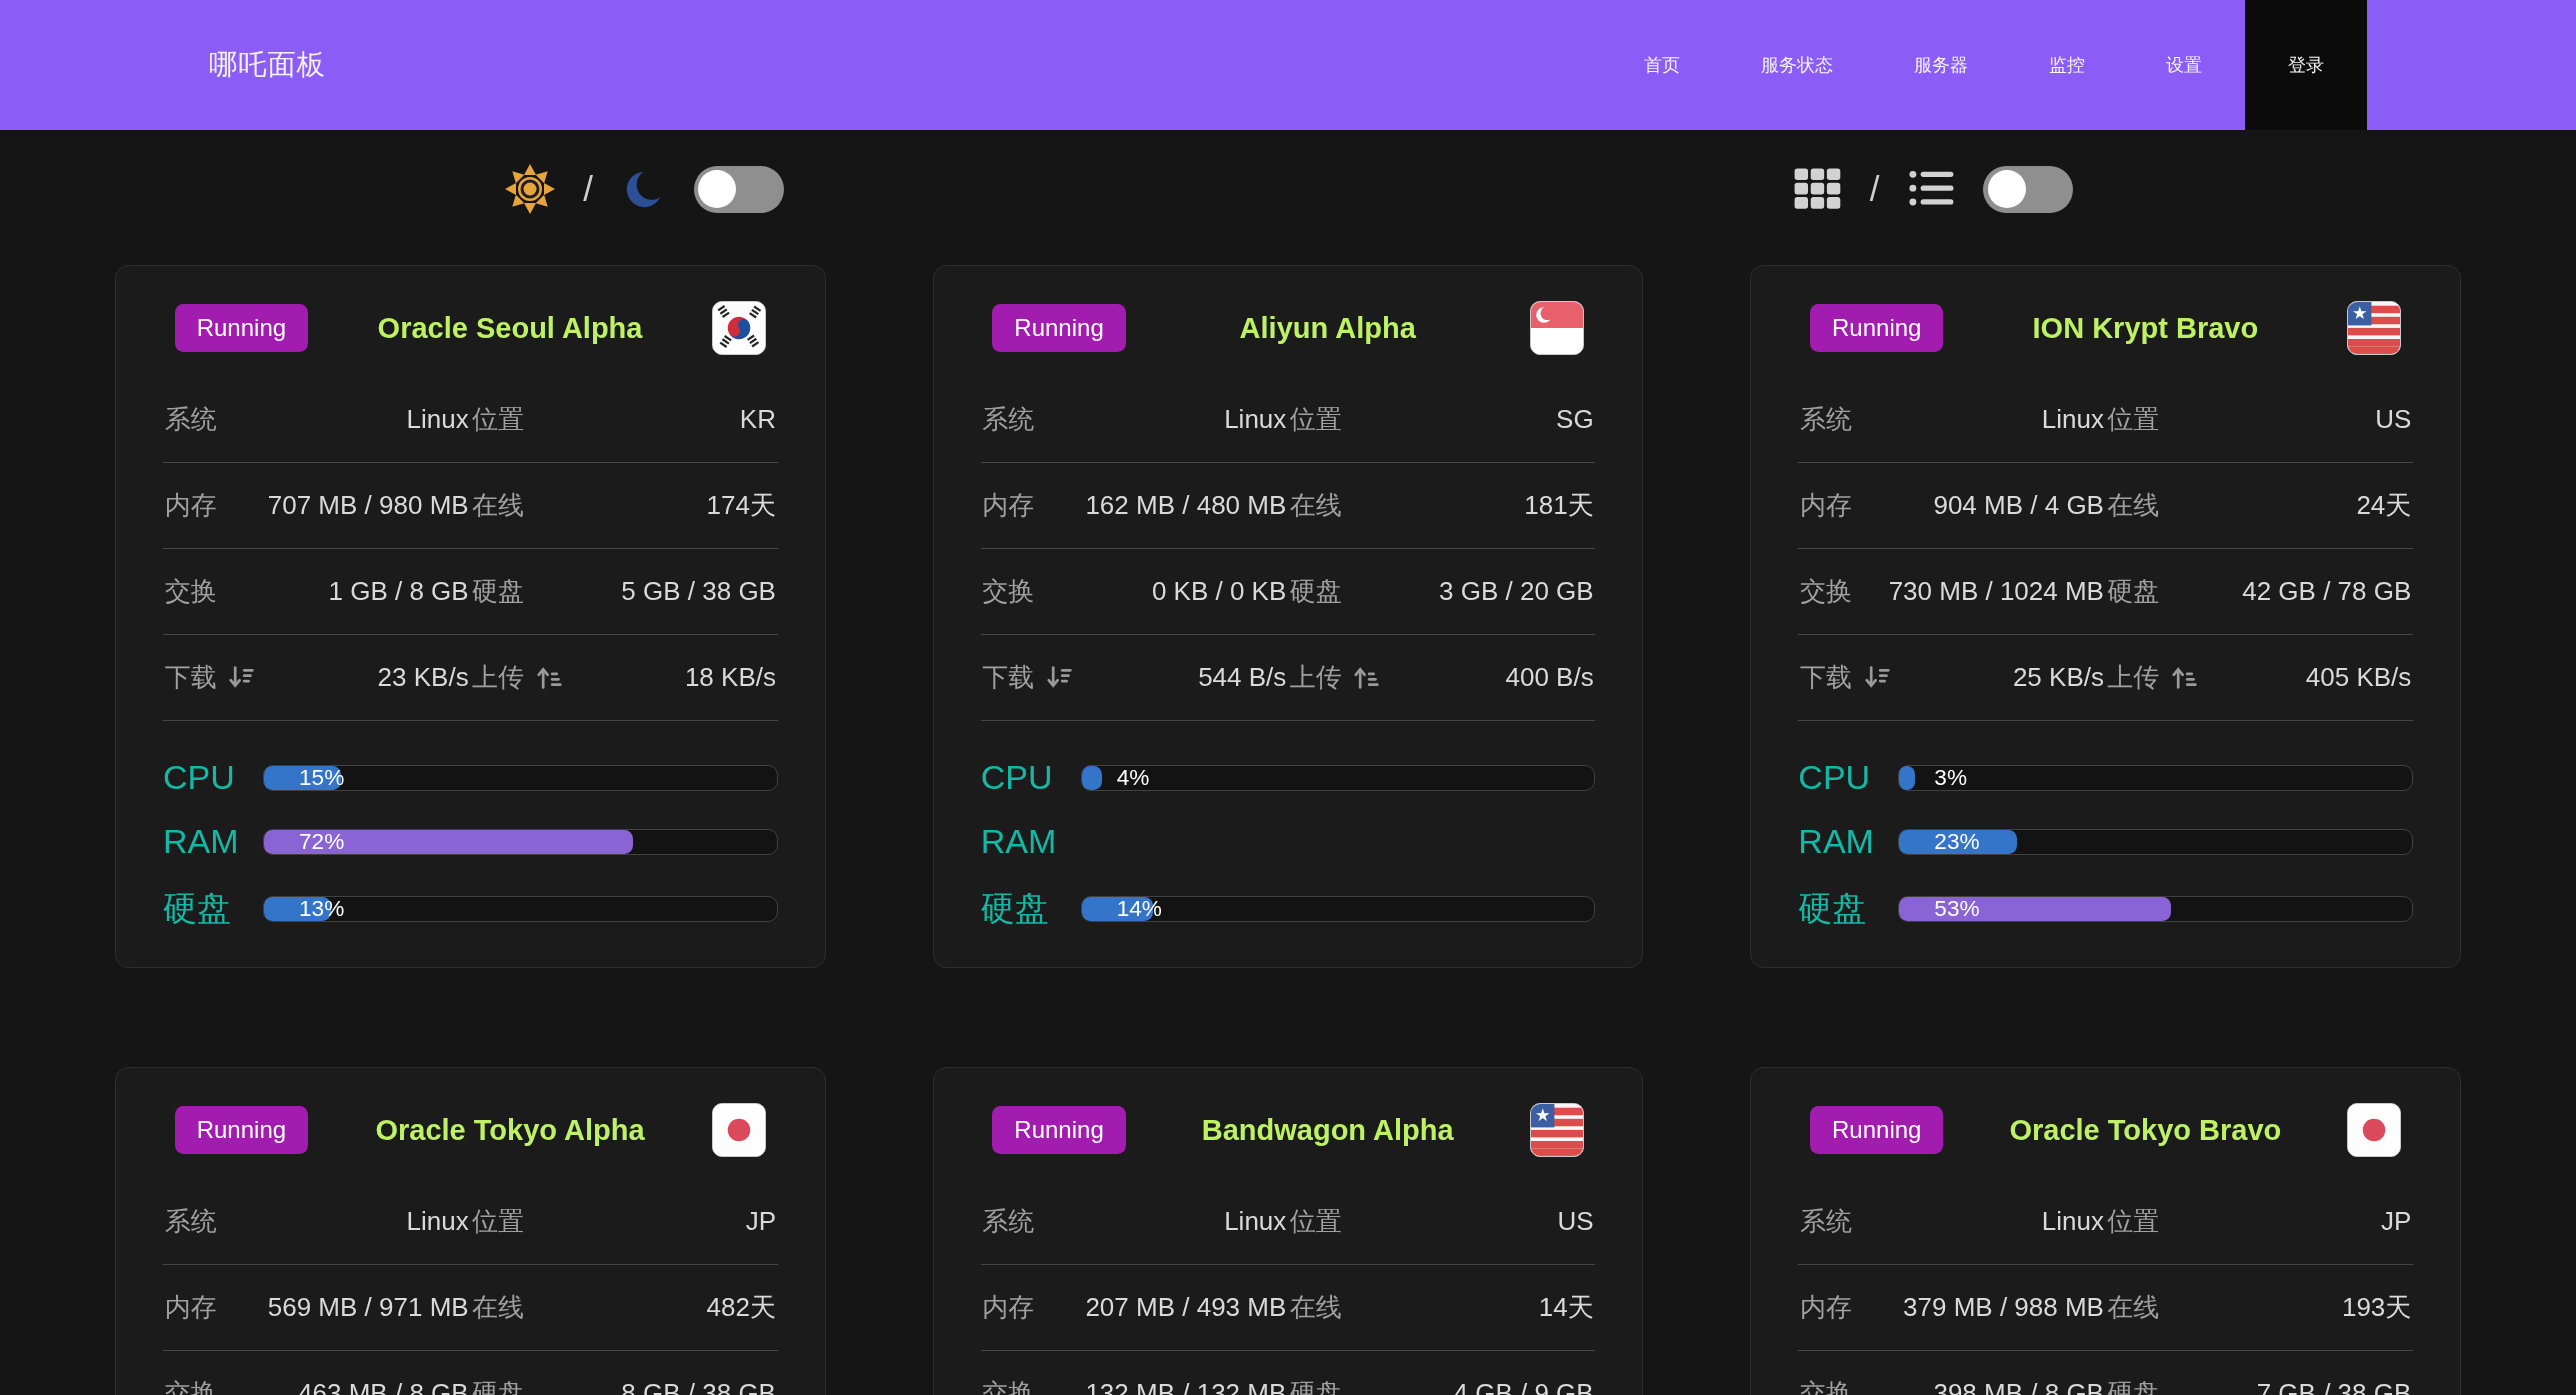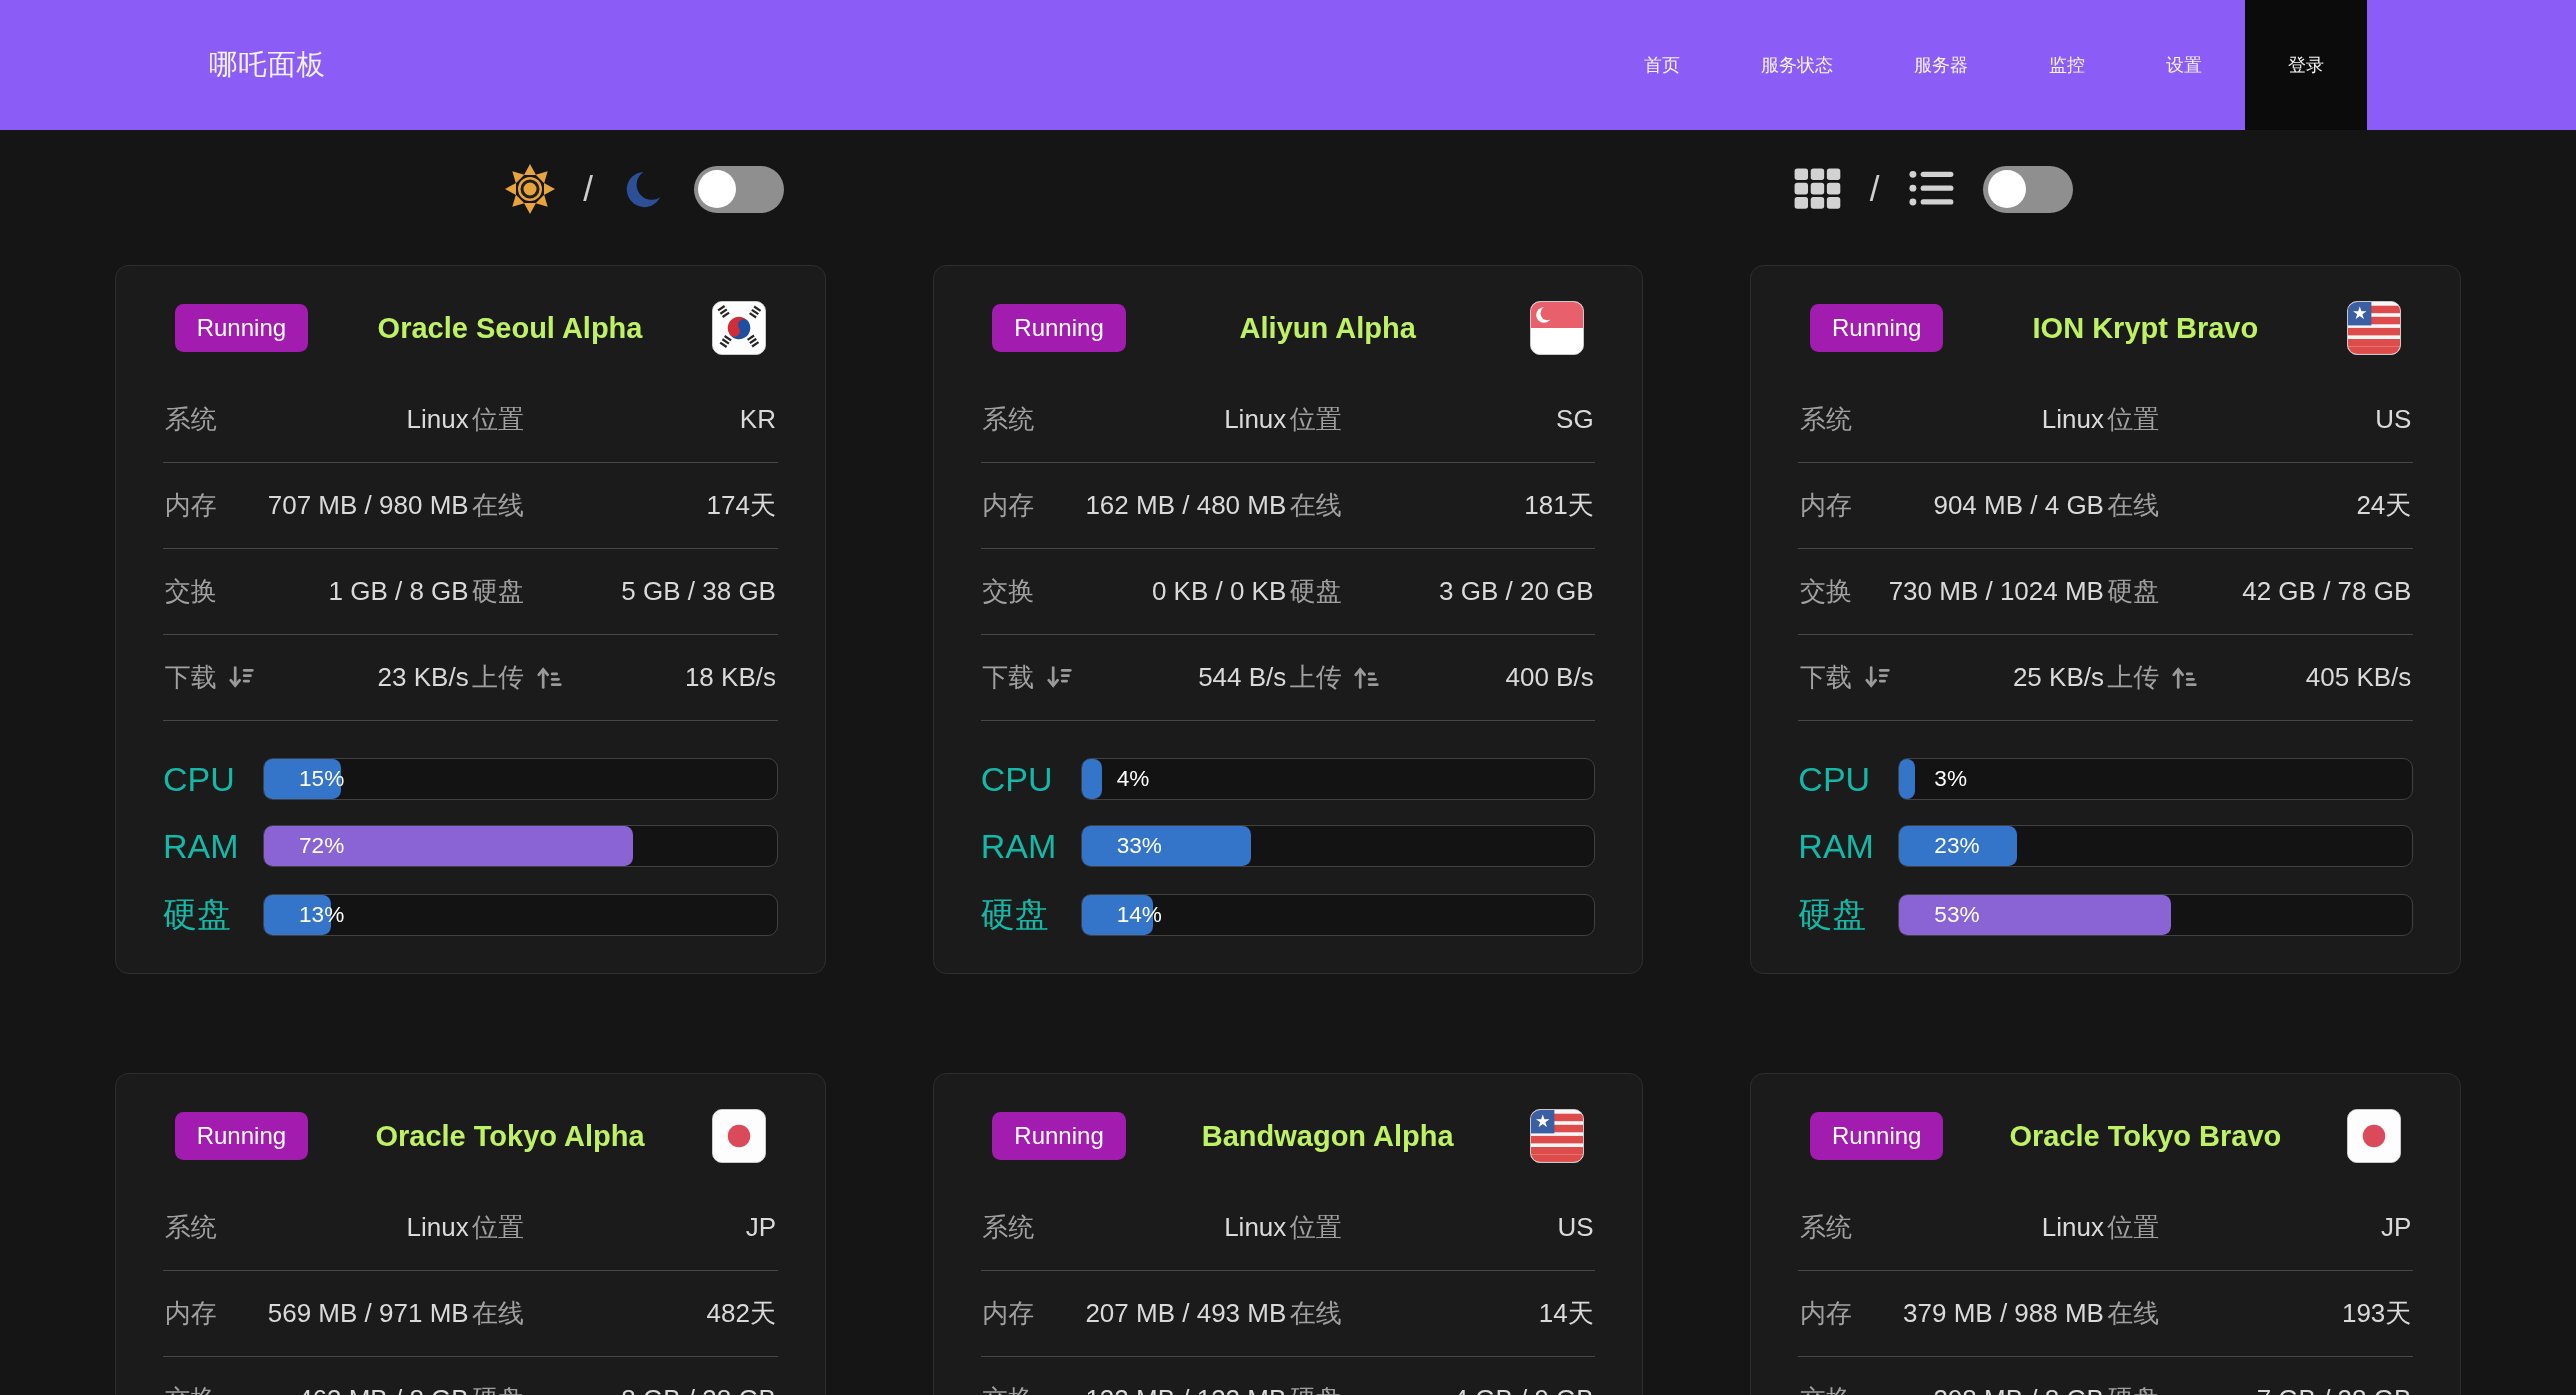--- a/index.html
+++ b/index.html
@@ -64,21 +64,21 @@
     display:flex; justify-content:space-between; align-items:center;
     padding:25px 1.7px; border-bottom:1.7px solid #474747; font-size:26px;
   }
   .cell .label { color:#a0a0a0; display:flex; align-items:center; gap:11.7px; }
   .cell .value { color:#dadada; white-space:nowrap; }
   
   .bars { padding-top:11.7px; }
   .bar-row { display:flex; align-items:center; margin-top:25px; }
   .bar-label { width:100px; font-size:34px; color:#14b8a6; flex:0 0 auto; }
   .bar {
-    flex:1; position:relative; height:42px;
+    flex:1; position:relative; height:26px;
     background:#131313; border:1.7px solid #414141; border-radius:10px;
   }
   .bar .fill { position:absolute; left:0; top:0; bottom:0; border-radius:8.4px; }
   .bar .pct {
     position:absolute; left:35px; top:50%; transform:translateY(-50%);
     color:#ffffff; font-size:22.6px;
   }
 </style>
 </head>
 <body>
@@ -333,24 +333,20 @@
       <div class="bars">
         <div class="bar-row">
           <span class="bar-label">CPU</span>
           <div class="bar">
             <div class="fill" style="width:4%;background:#3474c9"></div>
             <span class="pct">4%</span>
           </div>
         </div>
         <div class="bar-row">
           <span class="bar-label">RAM</span>
-          <div class="bar">
-            <div class="fill" style="width:33%;background:#3474c9"></div>
-            <span class="pct">33%</span>
-          </div>
         </div>
         <div class="bar-row">
           <span class="bar-label">硬盘</span>
           <div class="bar">
             <div class="fill" style="width:14%;background:#3474c9"></div>
             <span class="pct">14%</span>
           </div>
         </div>
       </div>
     </section>

